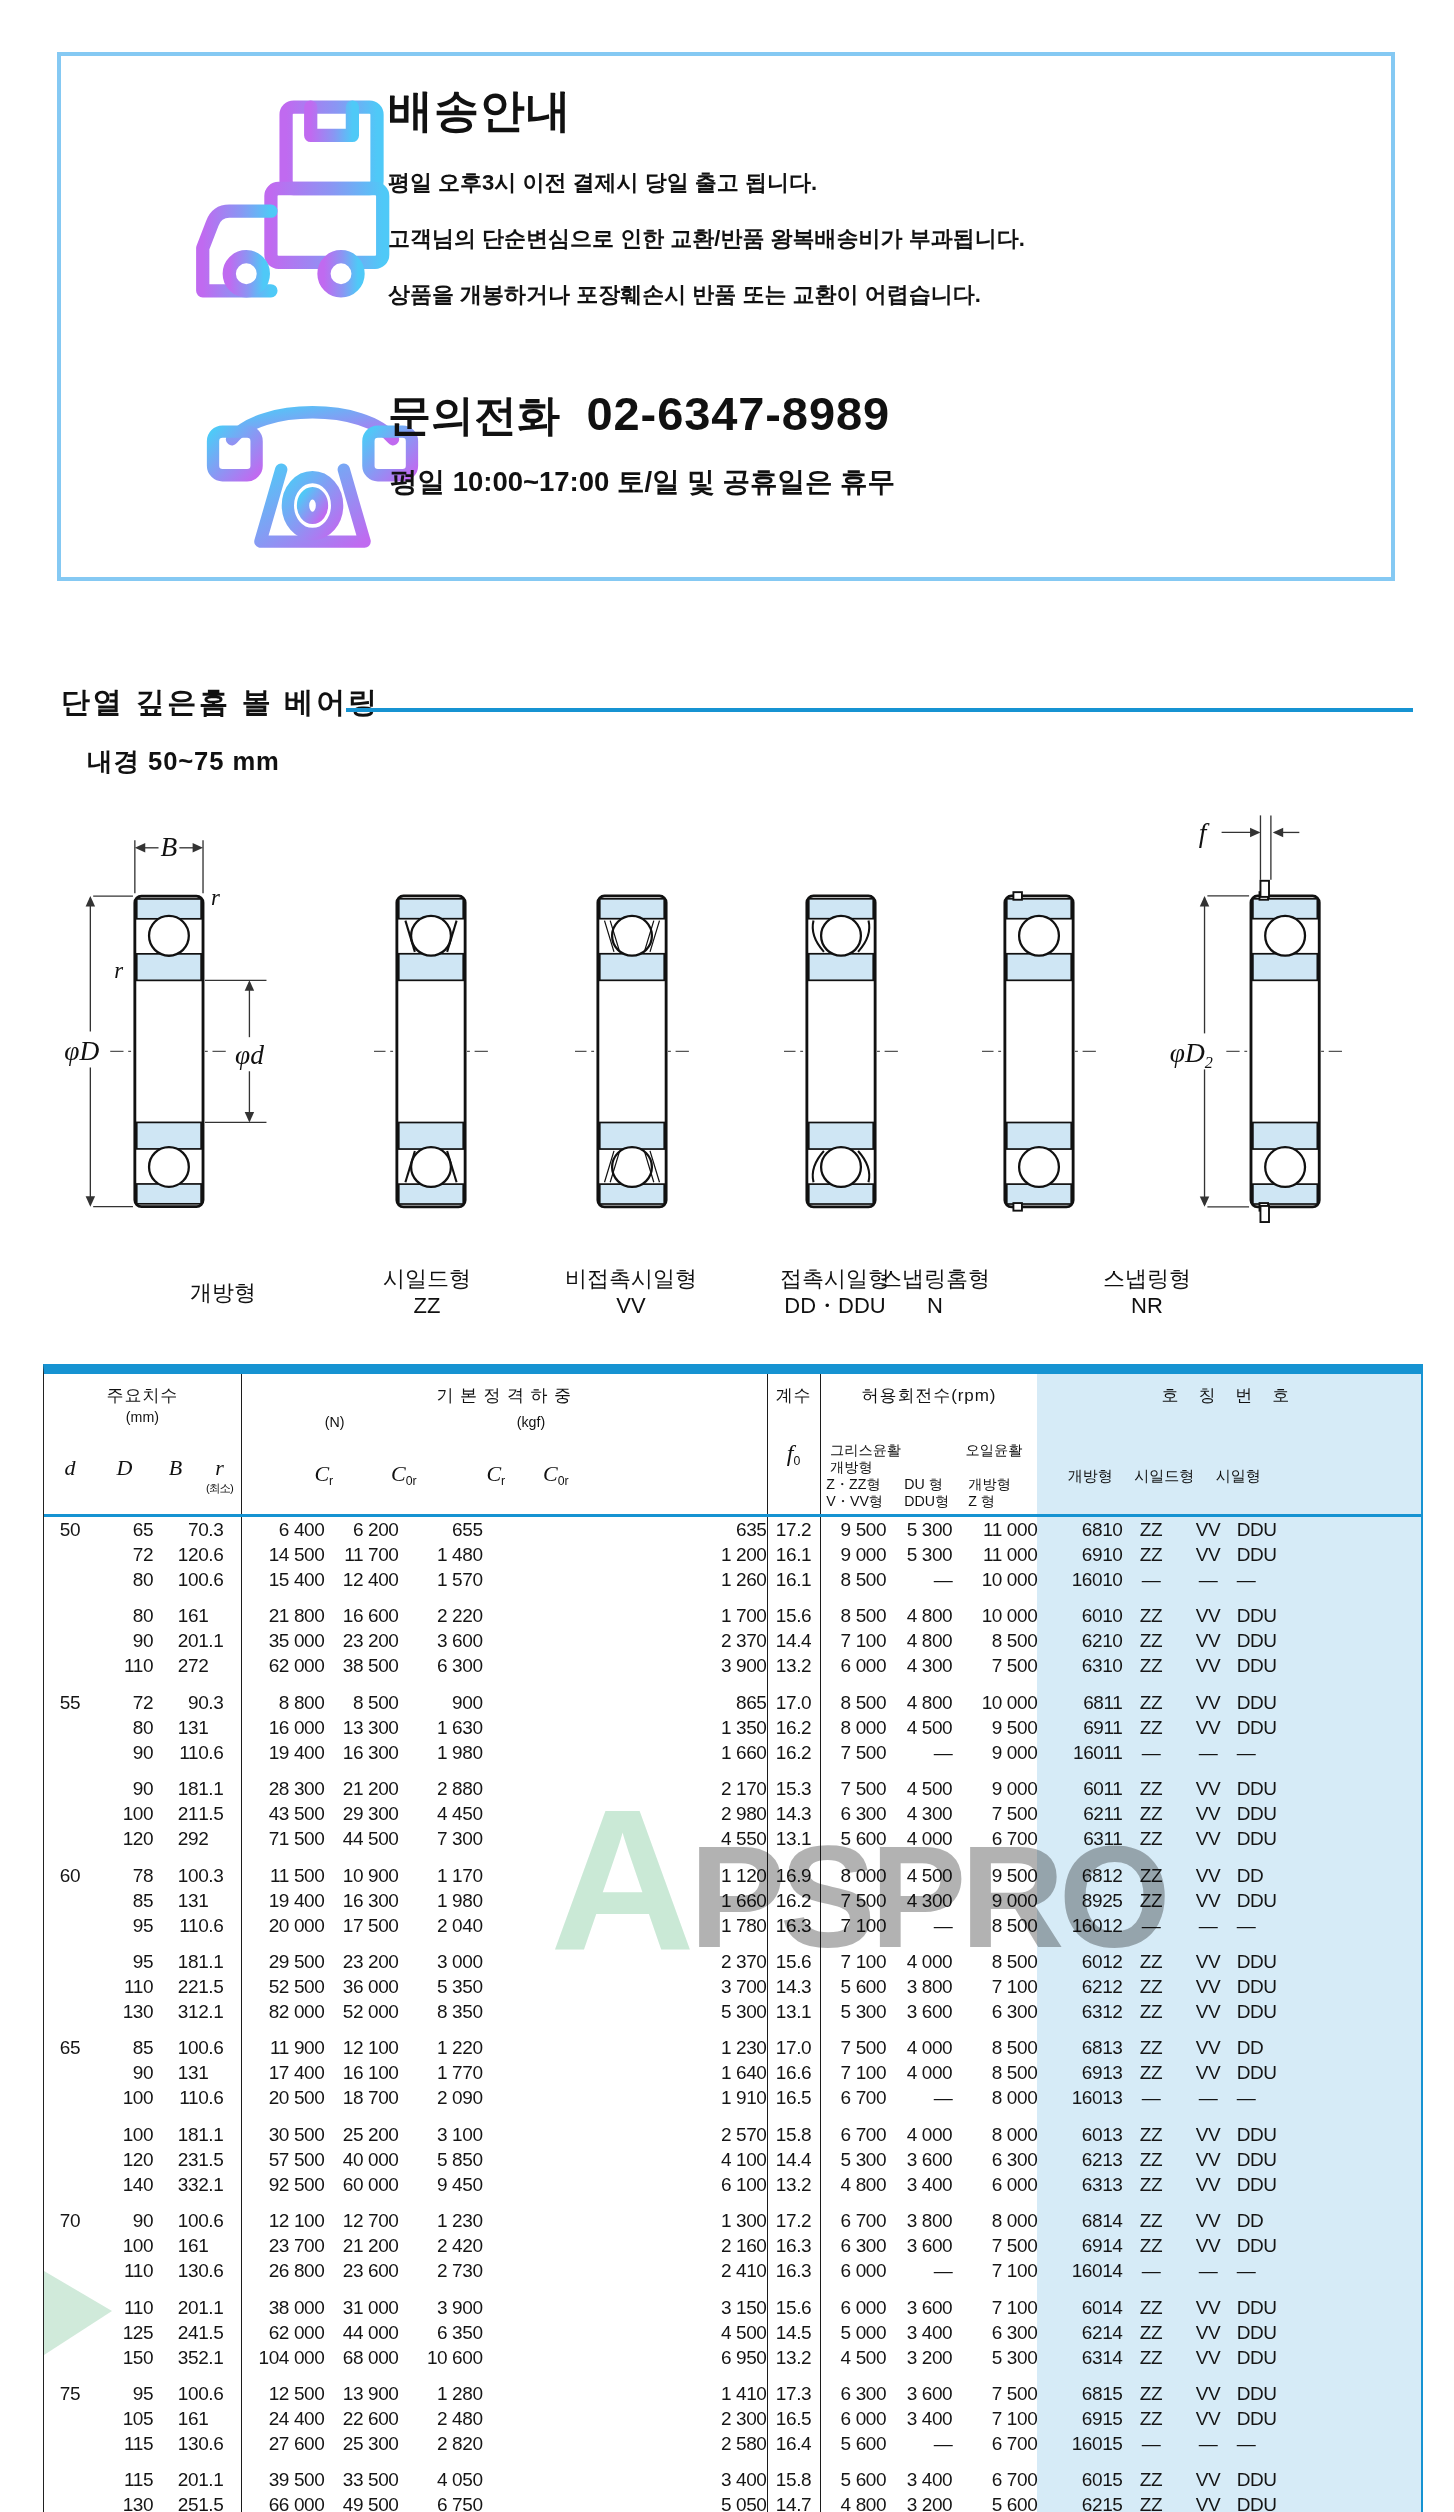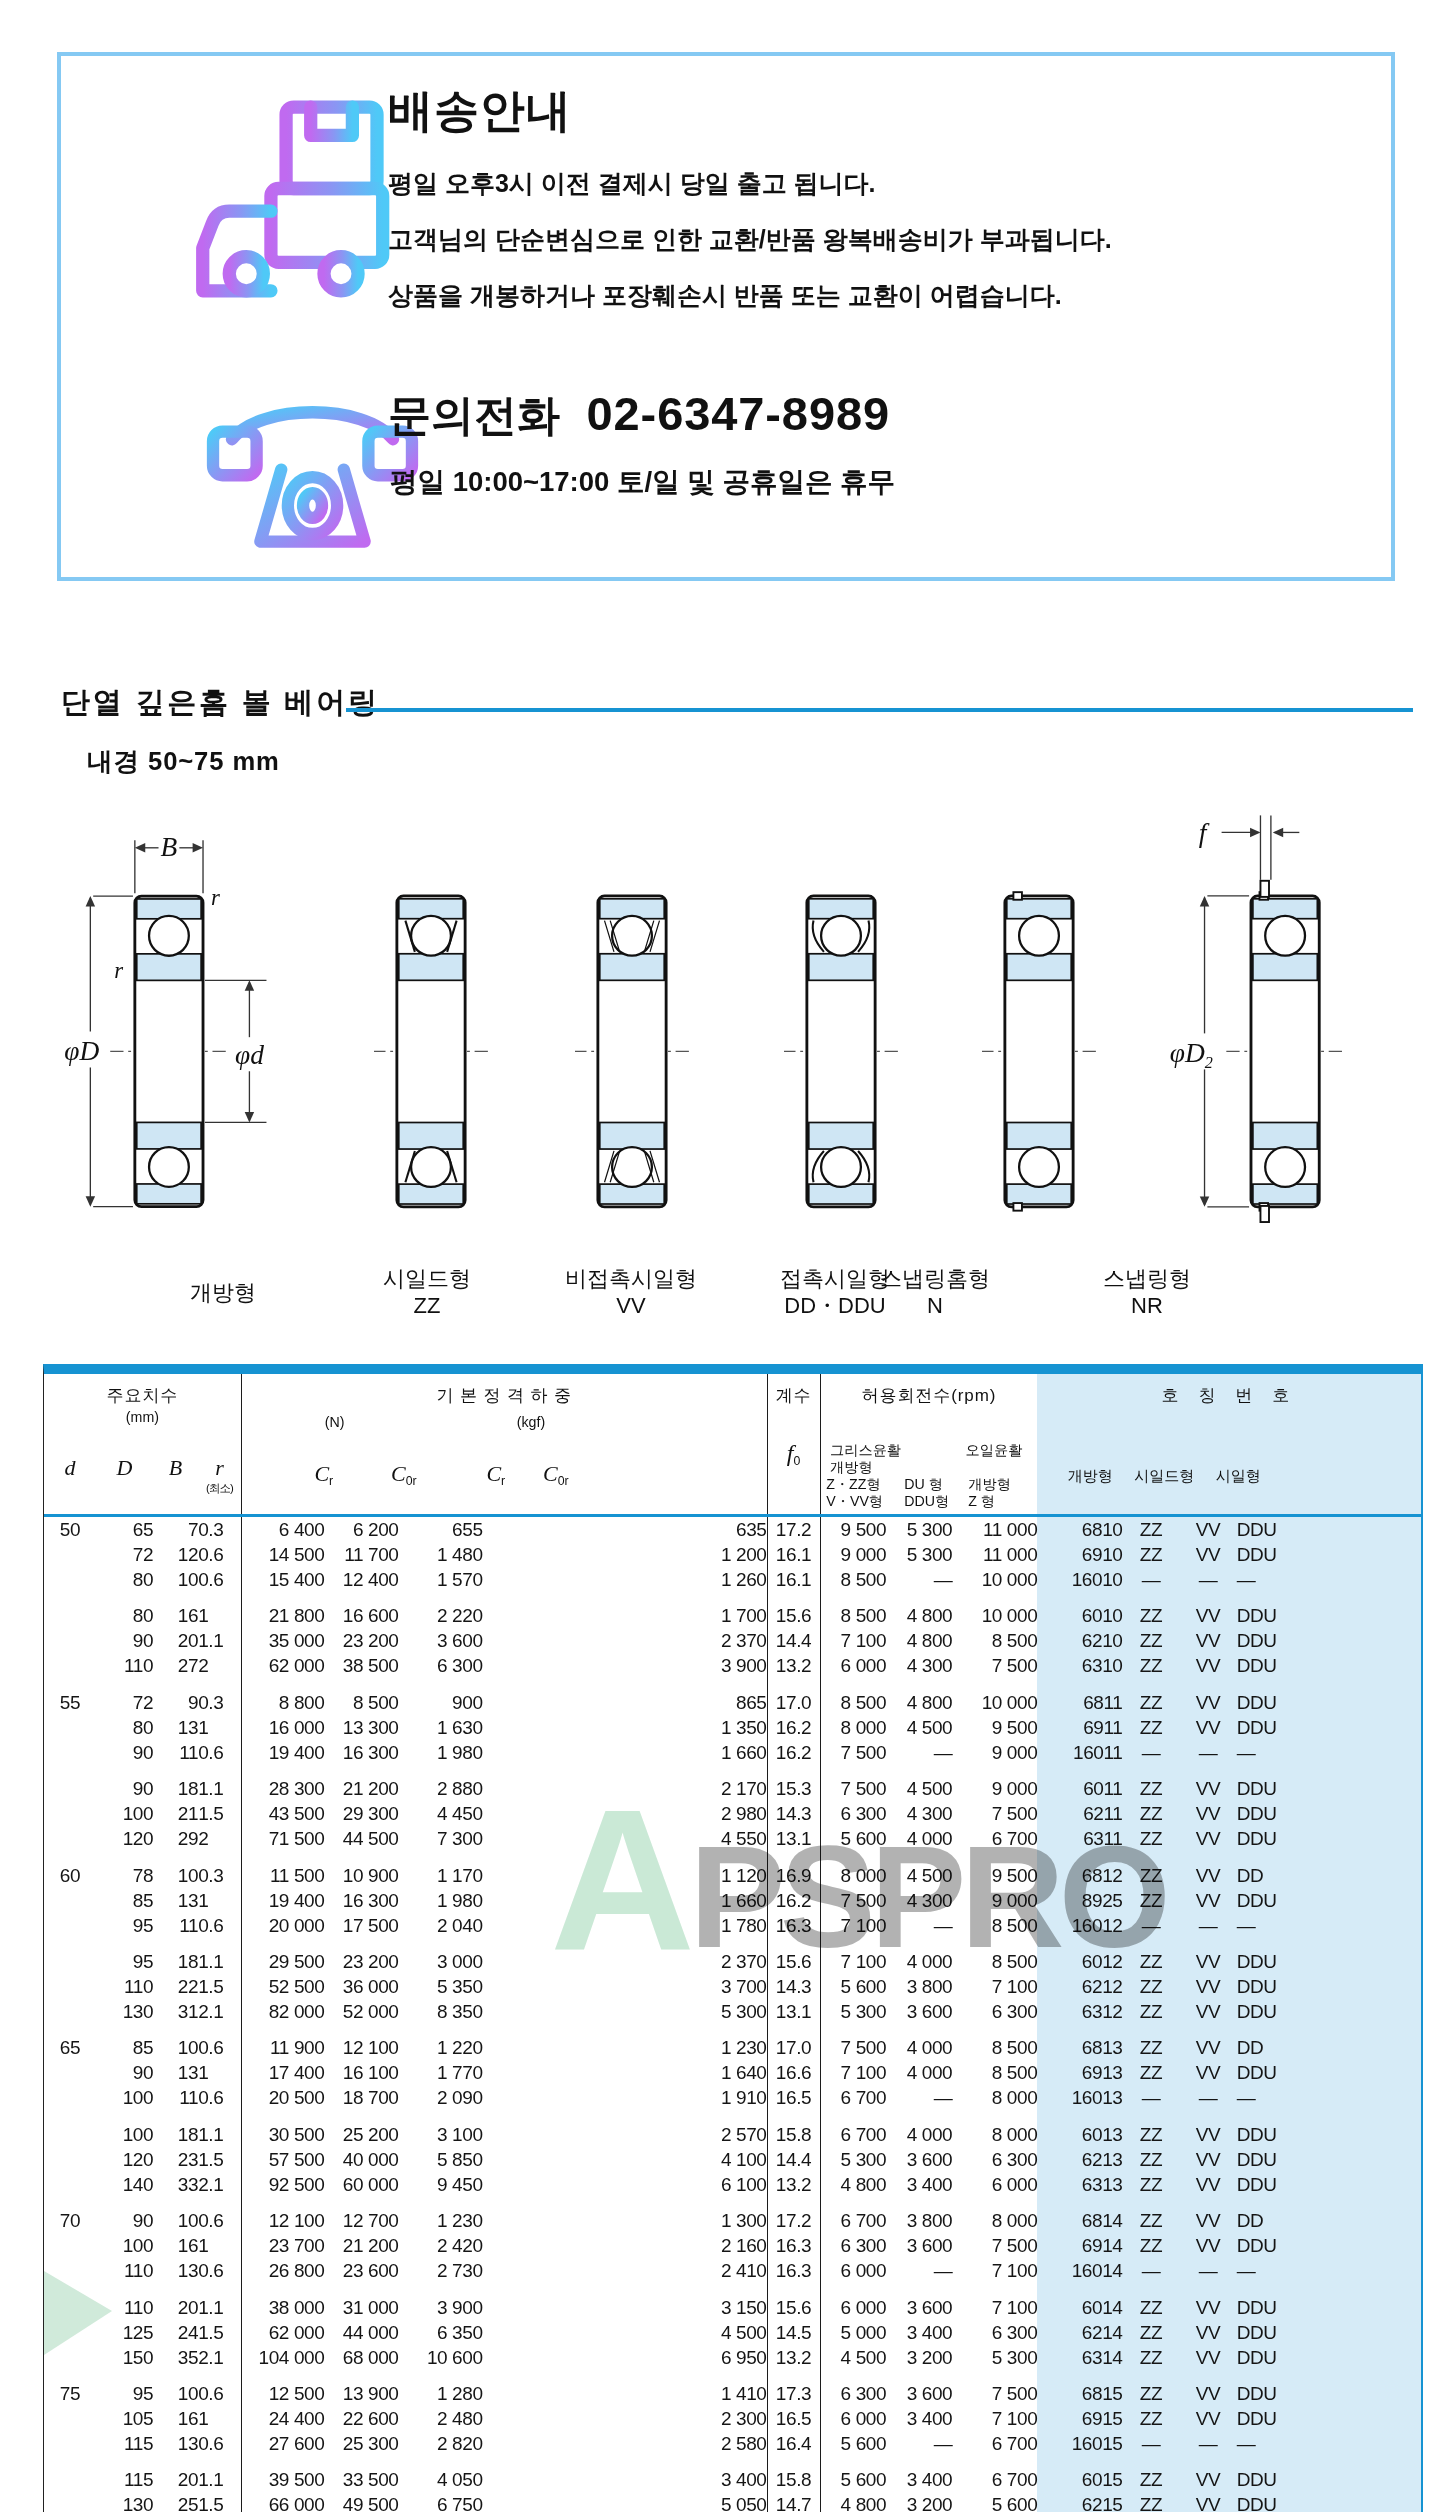--- a/index.html
+++ b/index.html
@@ -3,21 +3,21 @@
 <meta charset="utf-8">
 <style>
   html,body{margin:0;padding:0;}
   body{width:1454px;height:2512px;position:relative;background:#fff;
        font-family:"Liberation Sans","DejaVu Sans",sans-serif;color:#111;overflow:hidden;}
   
   .banner{position:absolute;left:57px;top:52px;width:1330px;height:521px;border:4.7px solid #85c9f3;background:#fff;}
   .truck{position:absolute;left:119px;top:32px;}
   .phone-svg{position:absolute;left:133px;top:334px;}
   .b-title{position:absolute;left:327px;top:25px;font-size:45px;font-weight:800;letter-spacing:0.9px;}
-  .b-lines{position:absolute;left:327px;top:99px;font-size:25px;font-weight:700;line-height:56px;white-space:nowrap;}
+  .b-lines{position:absolute;left:327px;top:99px;font-size:22px;font-weight:700;line-height:56px;white-space:nowrap;}
   .p-row{position:absolute;left:327px;top:330px;font-size:43px;font-weight:800;white-space:nowrap;}
   .p-num{font-size:47px;margin-left:26.5px;letter-spacing:0.9px;}
   .p-hours{position:absolute;left:329px;top:408px;font-size:27.5px;font-weight:700;}
   
   .sec-title{position:absolute;left:61px;top:683px;font-size:29px;font-weight:800;letter-spacing:2.8px;}
   .sec-rule{position:absolute;left:346px;top:708px;width:1067px;height:3.8px;background:#1693d2;}
   .sec-sub{position:absolute;left:87px;top:744px;font-size:25.6px;font-weight:700;letter-spacing:0.9px;}
   
   .diagrams{position:absolute;left:43px;top:804px;width:1375px;height:520px;}
   .dsvg{position:absolute;top:0;}

